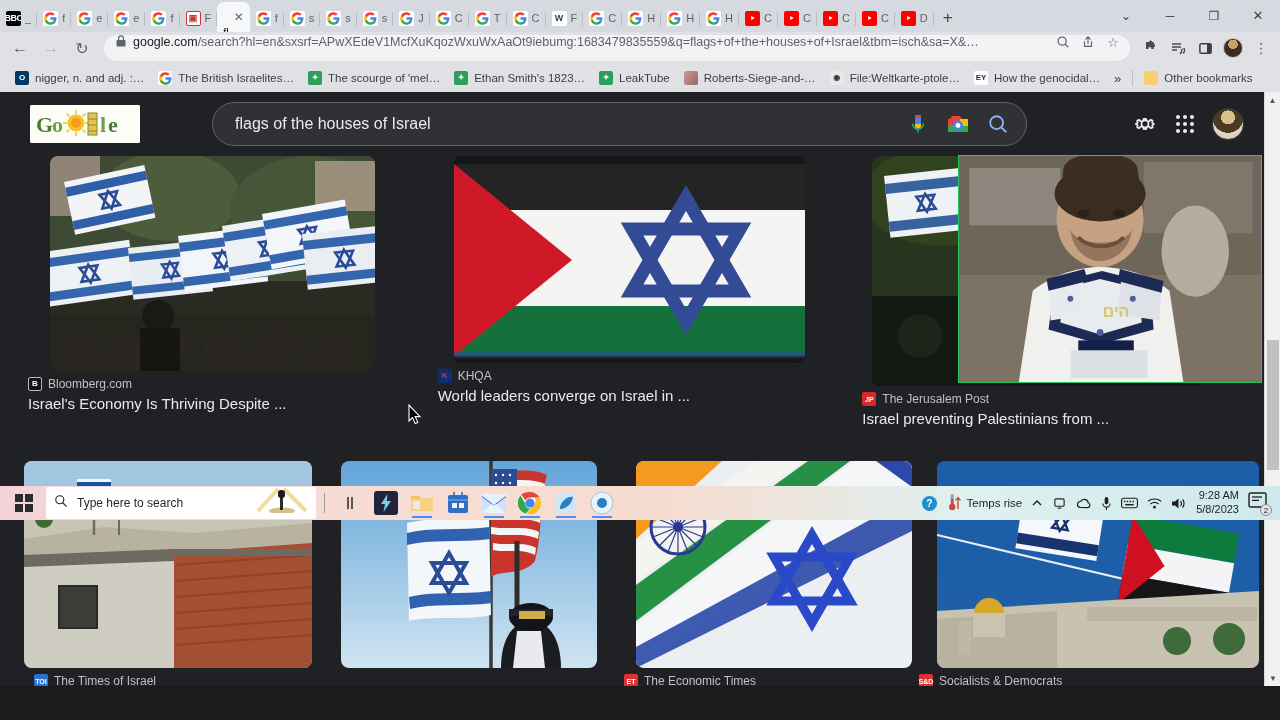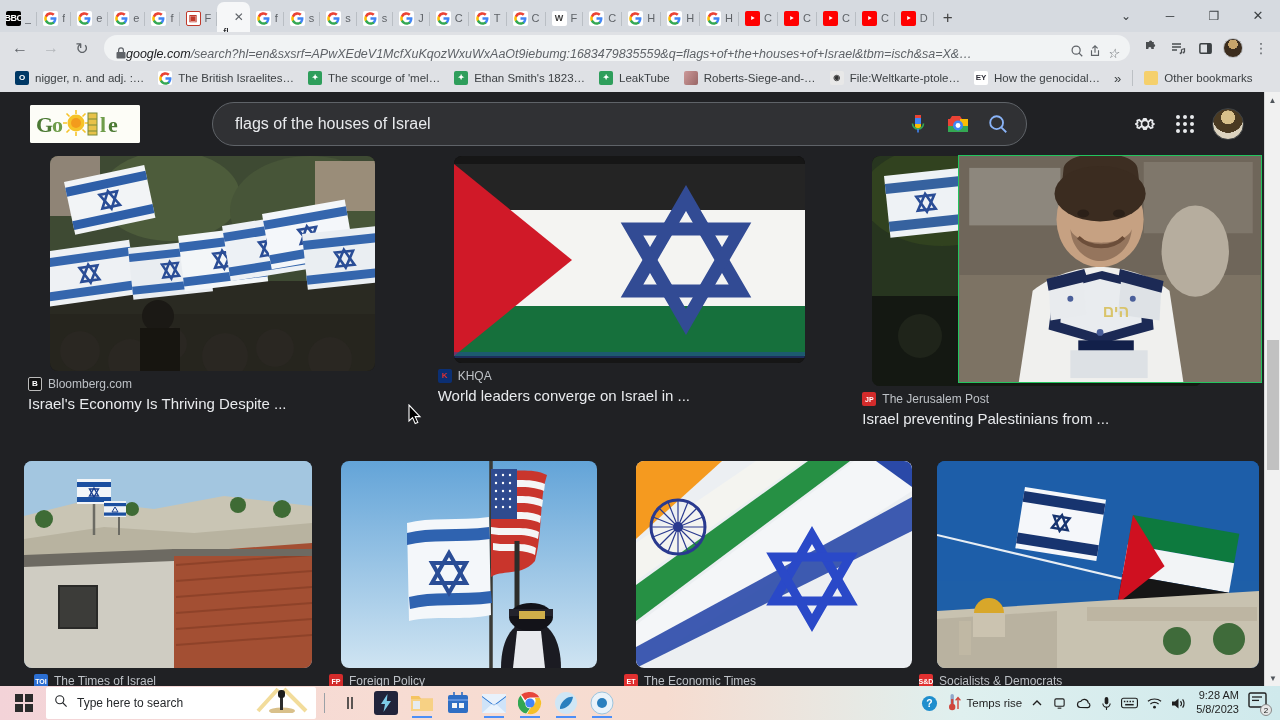--- a/index.html
+++ b/index.html
@@ -3,21 +3,21 @@
 <meta charset="utf-8">
 <style>
   * { box-sizing: border-box; margin: 0; padding: 0; }
   html, body {
     width: 1280px; height: 720px; overflow: hidden;
     font-family: "Liberation Sans", sans-serif;
     background: #1b1b1b;
   }
 
   
-  .browser { position: absolute; inset: 0; width: 1280px; height: 720px; background:#ffffff; }
+  .browser { position: absolute; inset: 0; width: 1280px; height: 520px; background:#ffffff; }
 
   
   .tabstrip {
     position:absolute; top:0; left:0; width:1280px; height:32px;
     background:#d6dae0; display:flex; align-items:flex-end;
   }
   .tabs { display:flex; align-items:flex-end; height:32px; }
   .tab {
     position:relative; height:28px; display:flex; align-items:center;
     padding:0 6px; gap:4px; min-width:0; font-size:11px; color:#3c4043;
@@ -56,22 +56,22 @@
     position:absolute; top:32px; left:0; width:1280px; height:32px;
     background:#dfe1e5; display:flex; align-items:center; padding:0 6px; gap:3px;
   }
   .navbtn {
     width:28px; height:28px; display:flex; align-items:center; justify-content:center;
     color:#5f6368; font-size:16px; border-radius:50%;
   }
   .navbtn.dim { color:#b4b7bb; }
   .omnibox {
     flex:1; height:26px; background:#f1f3f4; border-radius:13px;
-    display:flex; align-items:flex-end; padding:0 8px 0 12px; 
-    margin:0 5px; min-width:0;font-style:italic;
+    display:flex; align-items:flex-start; padding:0 8px 0 12px; gap:7px;
+    margin:0 5px; min-width:0;
   }
   .omnibox .lock { font-size:10px; color:#5f6368; }
   .omnibox .url {
     flex:1; font-size:12.5px; color:#202124; white-space:nowrap;
     overflow:hidden; text-overflow:clip; min-width:0;
   }
   .omnibox .url .host { color:#202124; }
   .omnibox .url .rest { color:#5f6368; }
   .omni-icon { color:#5f6368; font-size:13px; width:18px; text-align:center; }
   .tb-right { display:flex; align-items:center; gap:1px; }
@@ -932,26 +932,20 @@
                 </g>
               </g>
               <line x1="176" y1="80" x2="176" y2="207" stroke="#2d2d2a" stroke-width="5"></line>
               <path d="M160 207 C160 178 172 160 190 160 C208 160 220 178 220 207 Z" fill="#1b1b22"></path>
               <ellipse cx="190" cy="156" rx="22" ry="14" fill="#131319"></ellipse>
               <rect x="168" y="148" width="44" height="7" fill="#23232c"></rect>
               <path d="M176 170 L200 170 L204 207 L172 207 Z" fill="#e8eaee"></path>
               <rect x="178" y="150" width="26" height="8" fill="#cfae4a"></rect>
             </svg>
           </div>
-          <div class="meta">
-            <div class="source">
-              <span class="src-badge b-fp">FP</span>
-              <span>Foreign Policy</span>
-            </div>
-          </div>
         </div>
 
         <div class="cell2">
           <div class="thumb" style="width:276px;height:207px;margin-left:22px;">
             <svg viewBox="0 0 276 207" class="imgsvg">
               <rect width="276" height="207" fill="#eceff2"></rect>
               <path d="M0 0 L86 0 L0 78 Z" fill="#f59a1f"></path>
               <path d="M0 82 L120 0 L168 0 L0 120 Z" fill="#f4f4f0"></path>
               <path d="M0 124 L172 0 L214 0 L0 160 Z" fill="#1b8a3a" opacity="0.95"></path>
               <path d="M0 164 L218 0 L276 0 L276 30 L0 207 Z" fill="#f4f6f8"></path>

